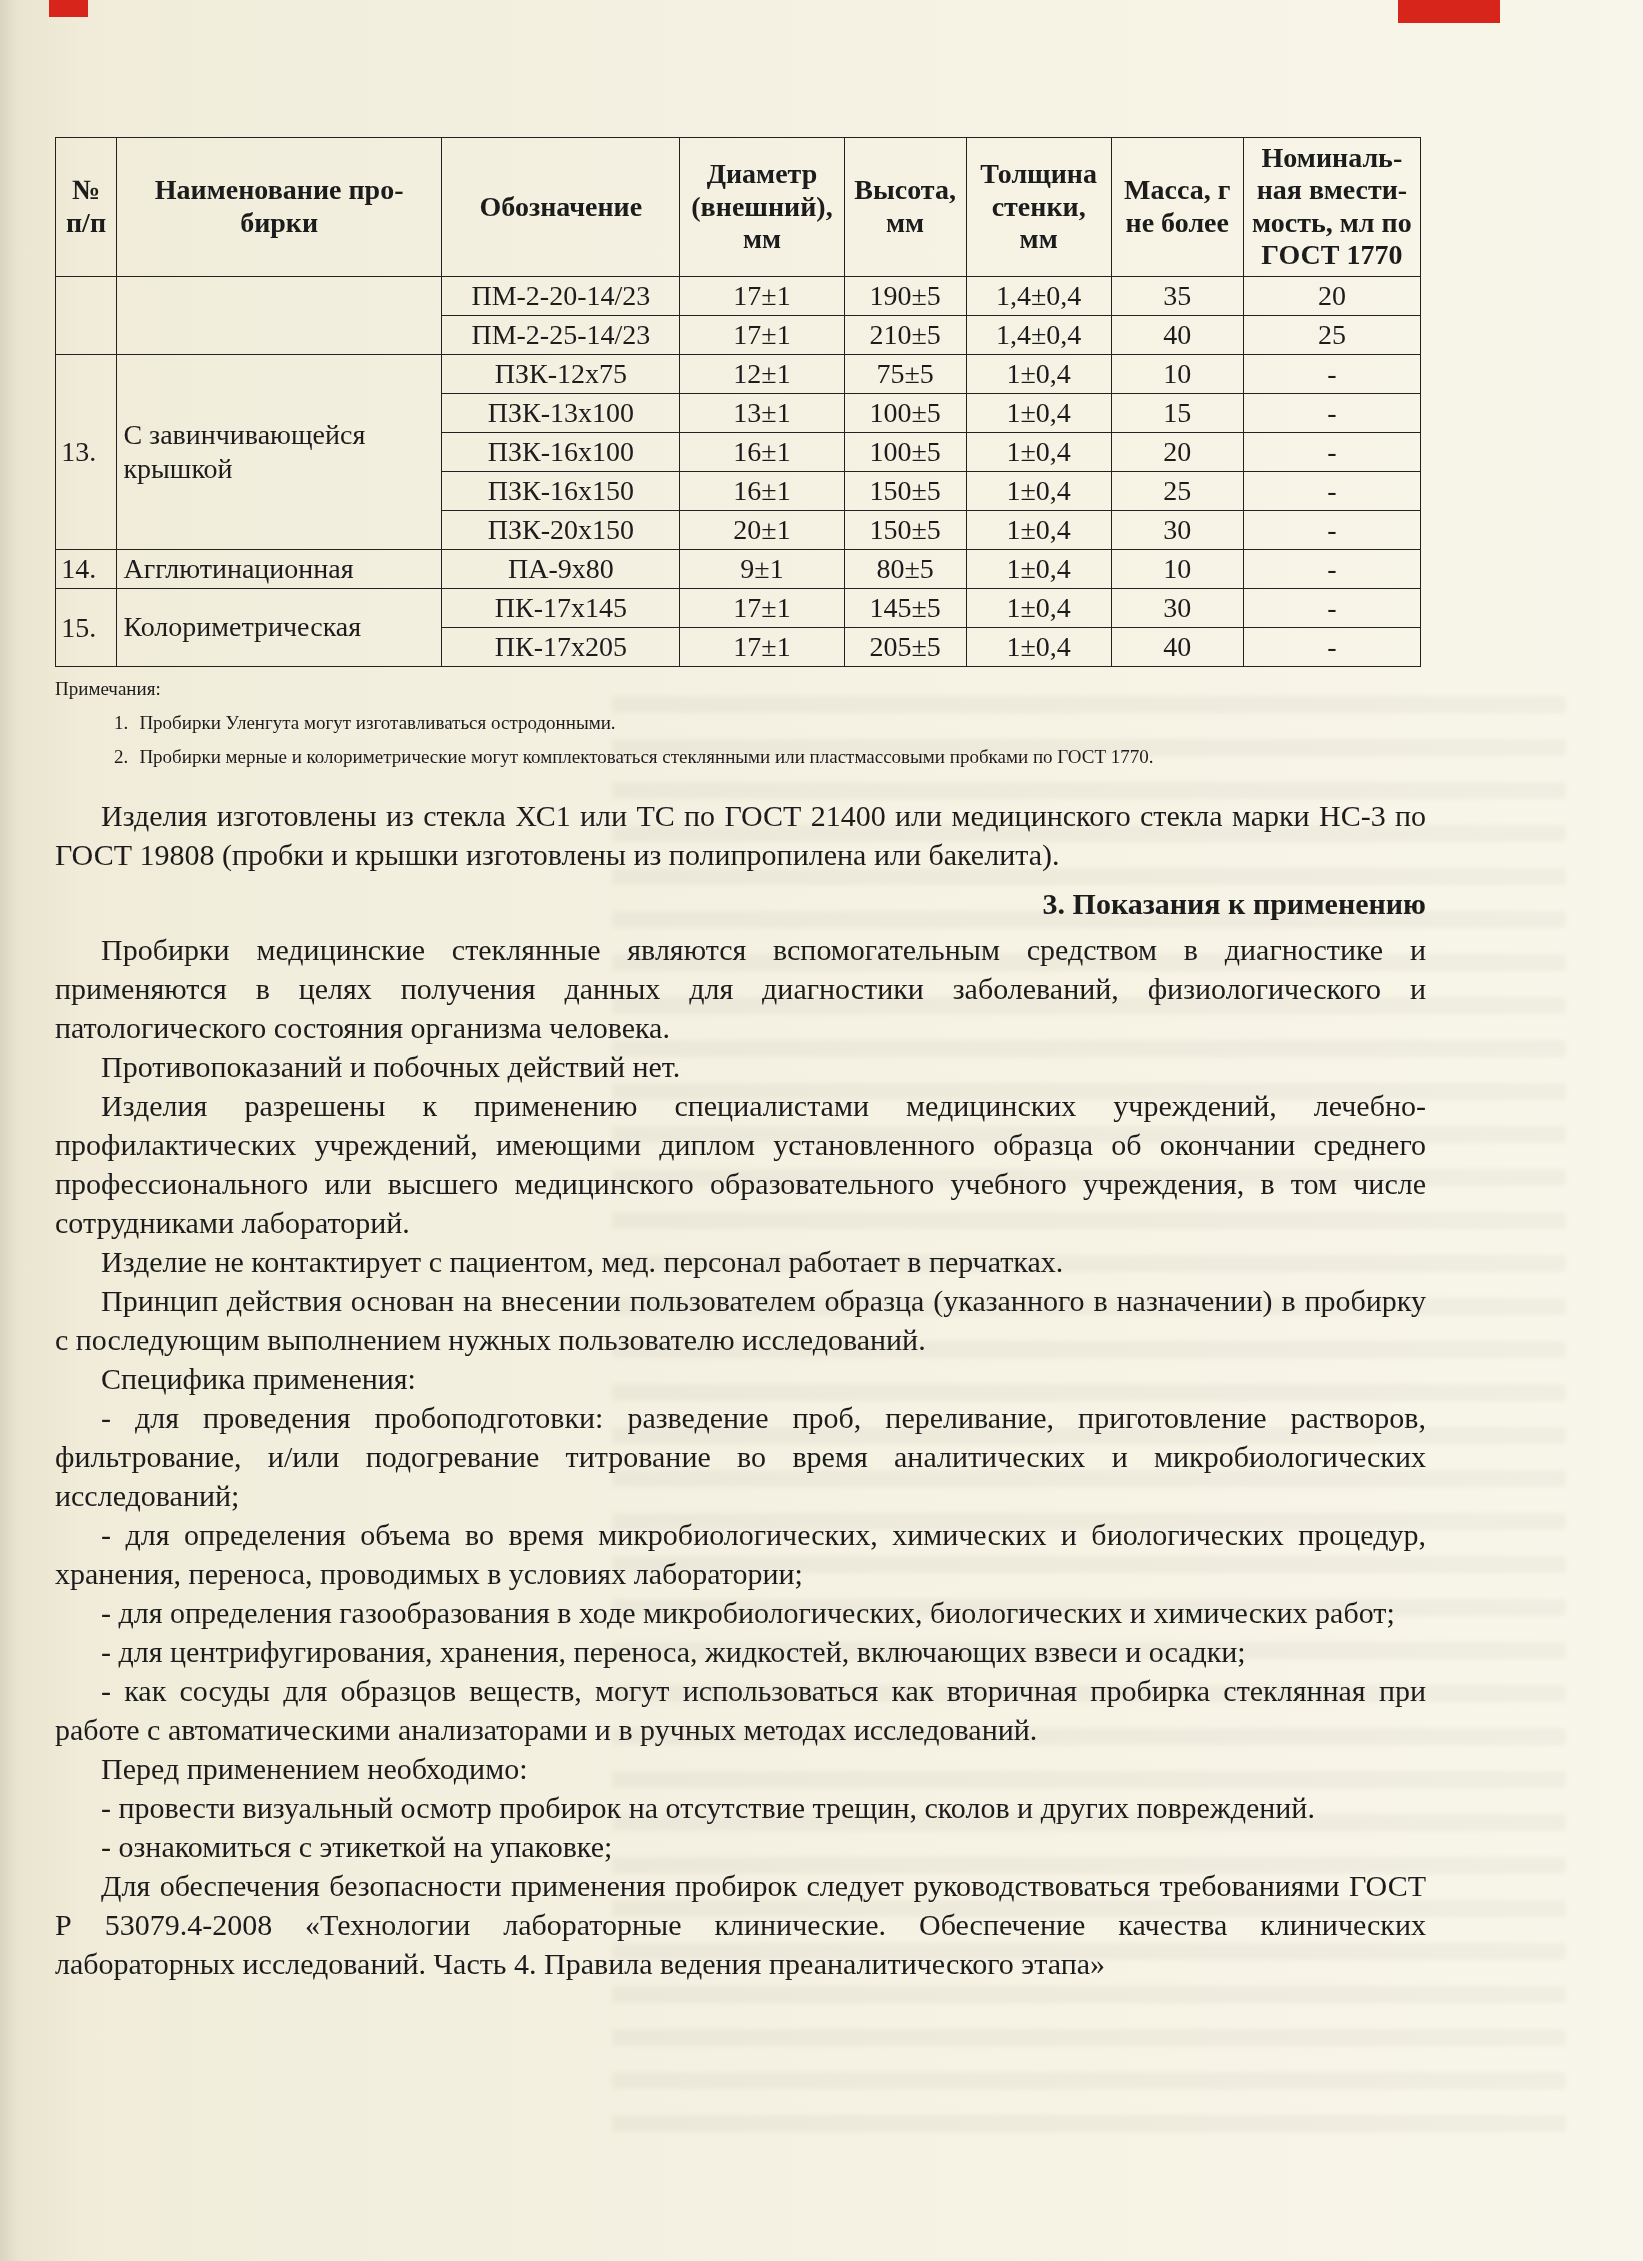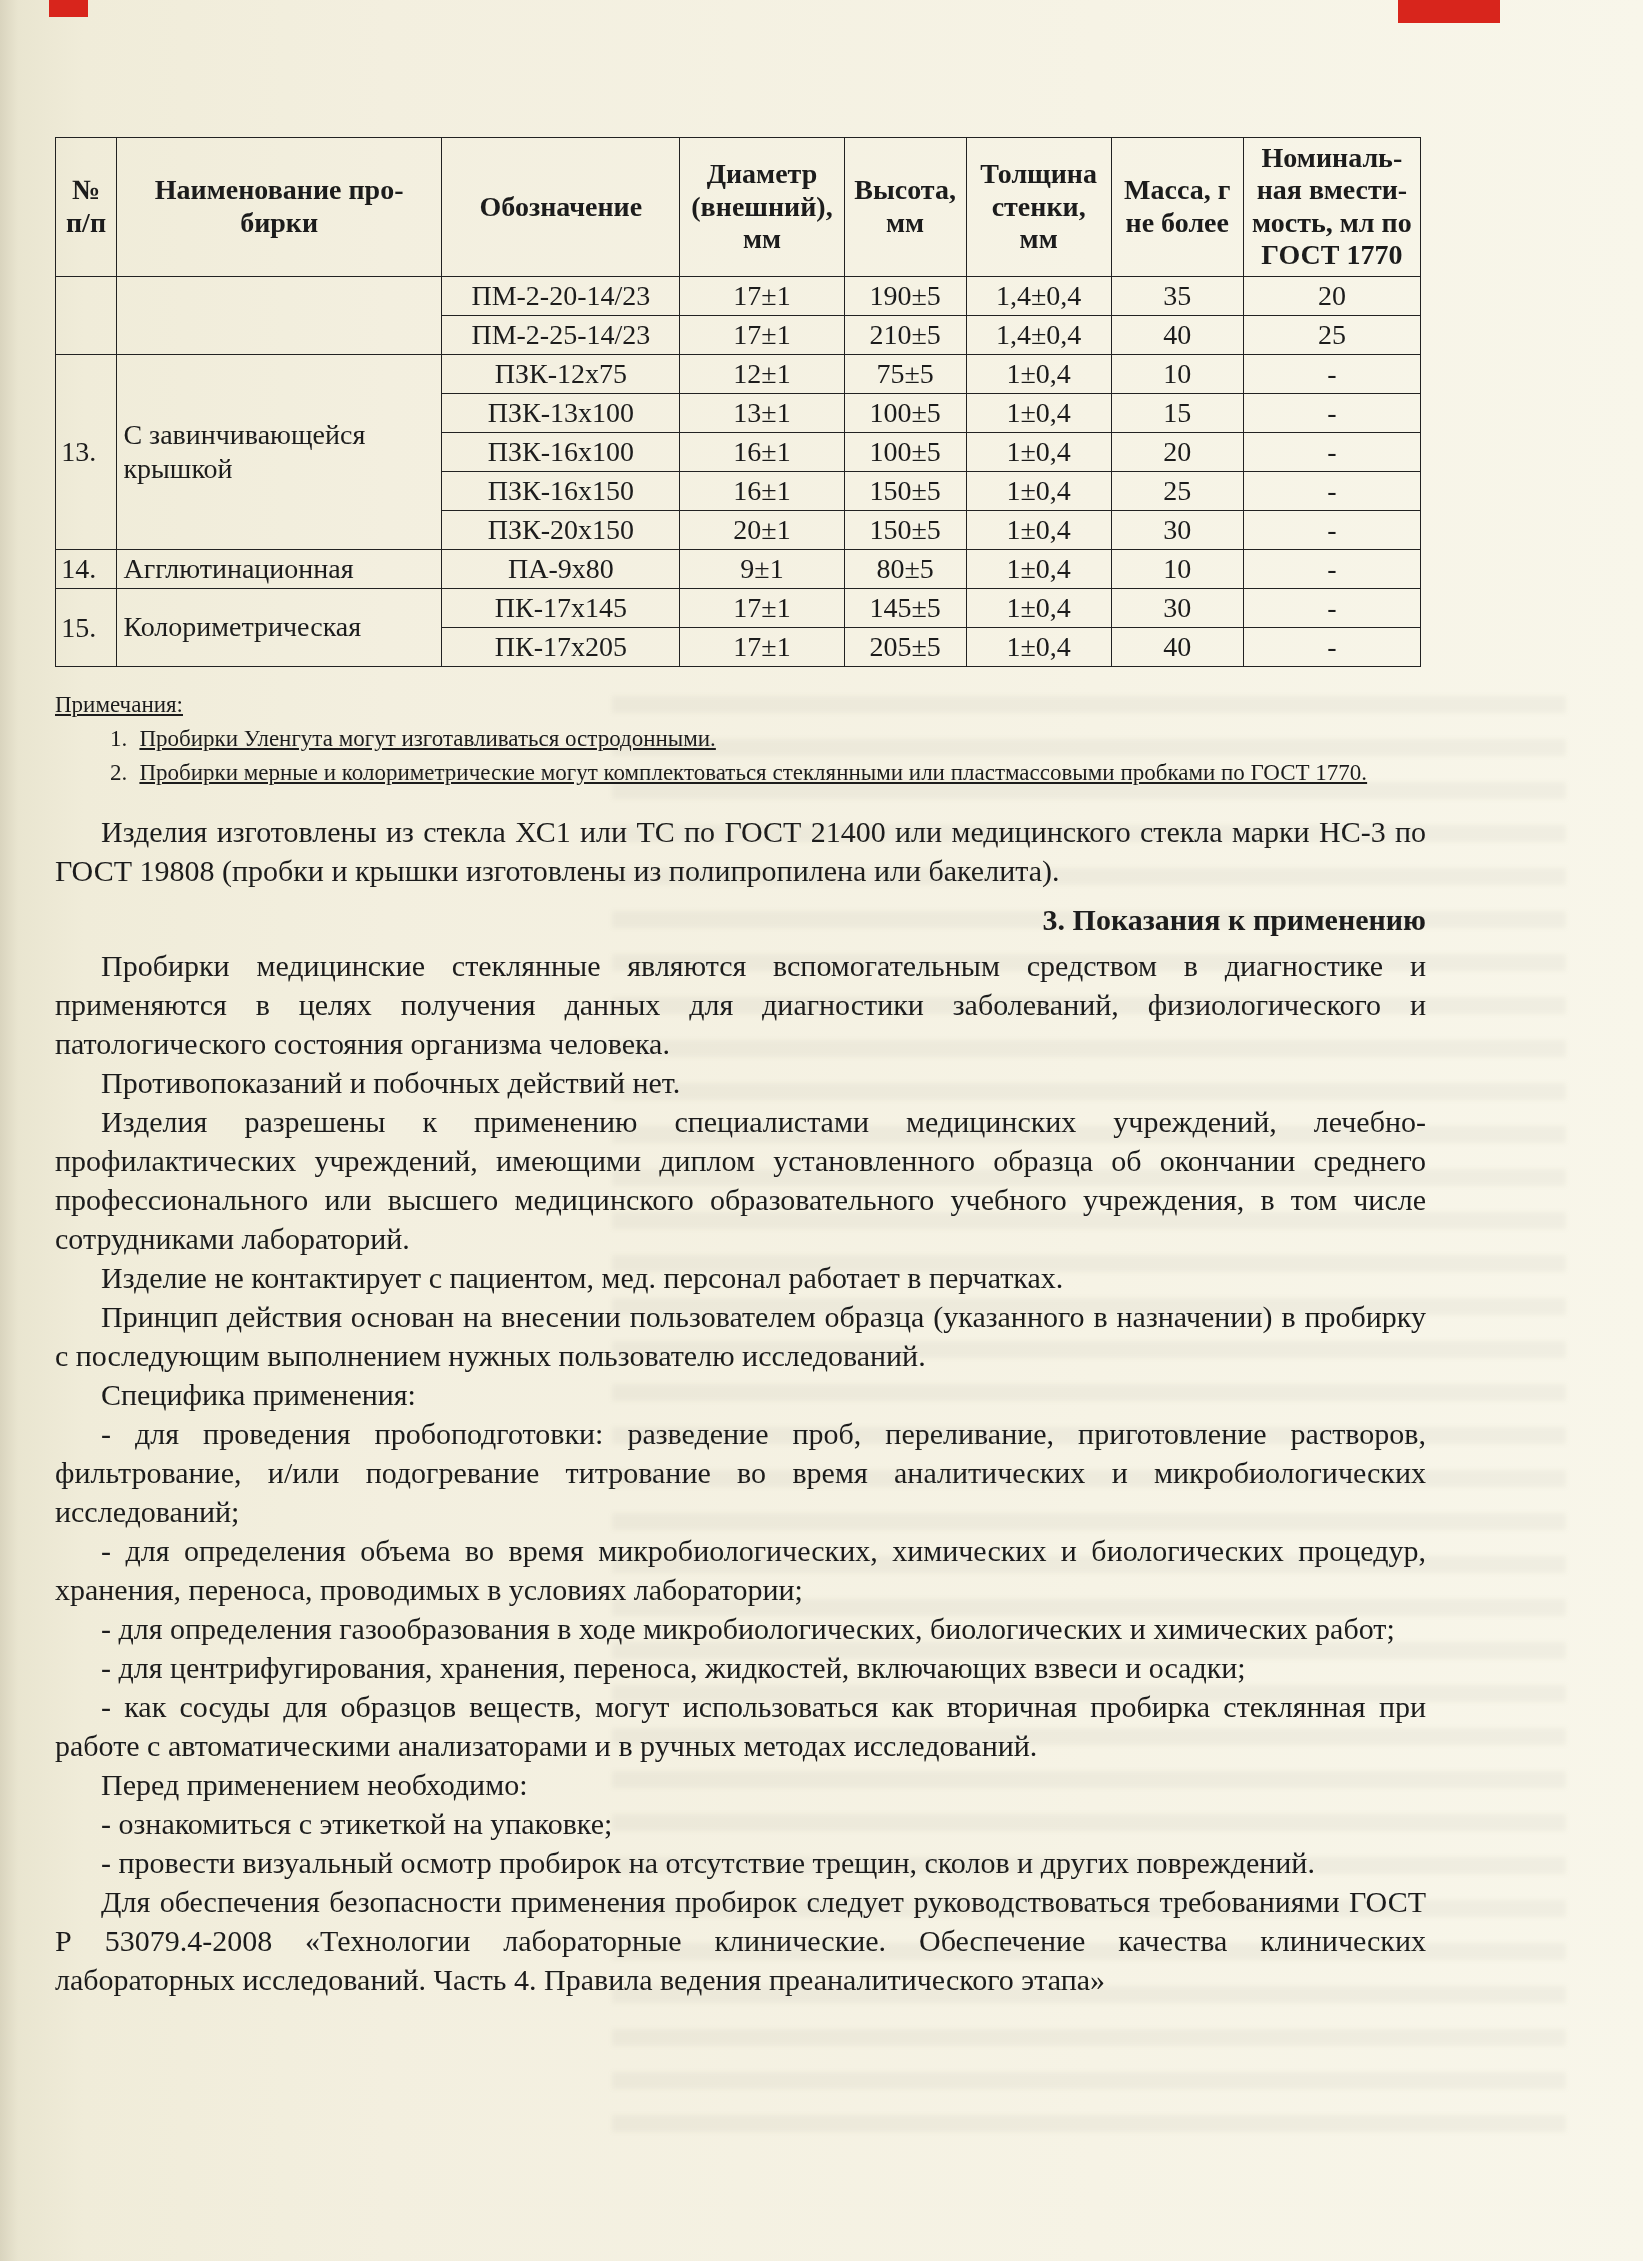--- a/index.html
+++ b/index.html
@@ -58,21 +58,21 @@
     height: 39px;
     padding: 0 3.9px;
     line-height: 1.25;
     text-align: center;
     vertical-align: middle;
   }
   .spec-table td.c-num  { text-align: left; padding-left: 5.2px; }
   .spec-table td.c-name { text-align: left; padding-left: 6.4px; line-height: 1.2; margin-top: 40px; }
 
   
-  .notes { margin-top: 21px; font-size: 23px; line-height: 34px; text-decoration: underline; }
+  .notes { margin-top: 5px; font-size: 19px; line-height: 34px; }
   .notes-list { list-style: decimal; margin-left: 44px; padding-left: 34px; }
   .notes-list li { padding-left: 6.4px; }
 
   
   .para {
     font-size: 30px;
     line-height: 39px;
     text-align: justify;
     text-indent: 46px;
   }
@@ -228,20 +228,20 @@
         <p class="para">Изделия разрешены к применению специалистами медицинских учреждений, лечебно-профилактических учреждений, имеющими диплом установленного образца об окончании среднего профессионального или высшего медицинского образовательного учебного учреждения, в том числе сотрудниками лабораторий.</p>
         <p class="para">Изделие не контактирует с пациентом, мед. персонал работает в перчатках.</p>
         <p class="para">Принцип действия основан на внесении пользователем образца (указанного в назначении) в пробирку с последующим выполнением нужных пользователю исследований.</p>
         <p class="para">Специфика применения:</p>
         <p class="para">- для проведения пробоподготовки: разведение проб, переливание, приготовление растворов, фильтрование, и/или подогревание титрование во время аналитических и микробиологических исследований;</p>
         <p class="para">- для определения объема во время микробиологических, химических и биологических процедур, хранения, переноса, проводимых в условиях лаборатории;</p>
         <p class="para">- для определения газообразования в ходе микробиологических, биологических и химических работ;</p>
         <p class="para">- для центрифугирования, хранения, переноса, жидкостей, включающих взвеси и осадки;</p>
         <p class="para">- как сосуды для образцов веществ, могут использоваться как вторичная пробирка стеклянная при работе с автоматическими анализаторами и в ручных методах исследований.</p>
         <p class="para">Перед применением необходимо:</p>
+        <p class="para">- провести визуальный осмотр пробирок на отсутствие трещин, сколов и других повреждений.</p>
         <p class="para">- ознакомиться с этикеткой на упаковке;</p>
-        <p class="para">- провести визуальный осмотр пробирок на отсутствие трещин, сколов и других повреждений.</p>
         <p class="para">Для обеспечения безопасности применения пробирок следует руководствоваться требованиями ГОСТ Р 53079.4-2008 «Технологии лабораторные клинические. Обеспечение качества клинических лабораторных исследований. Часть 4. Правила ведения преаналитического этапа»</p>
       </div>
 
   </div>
 </div>
 
 
 </body></html>

